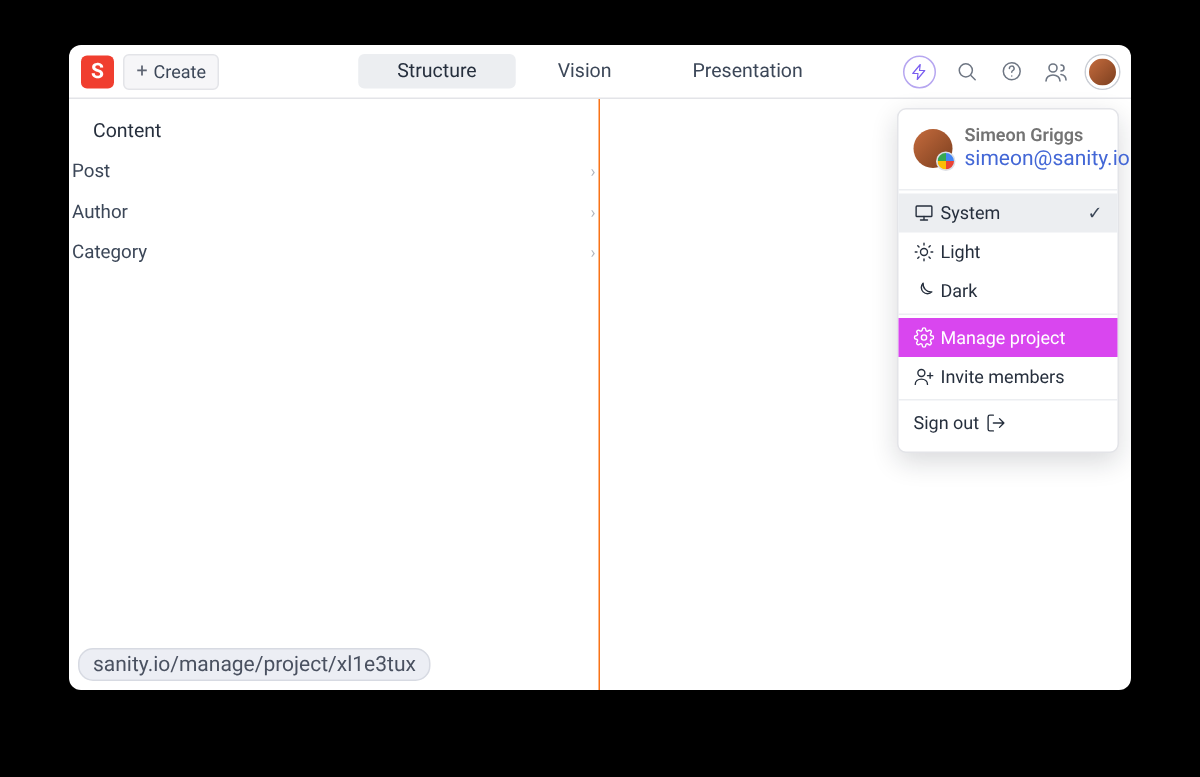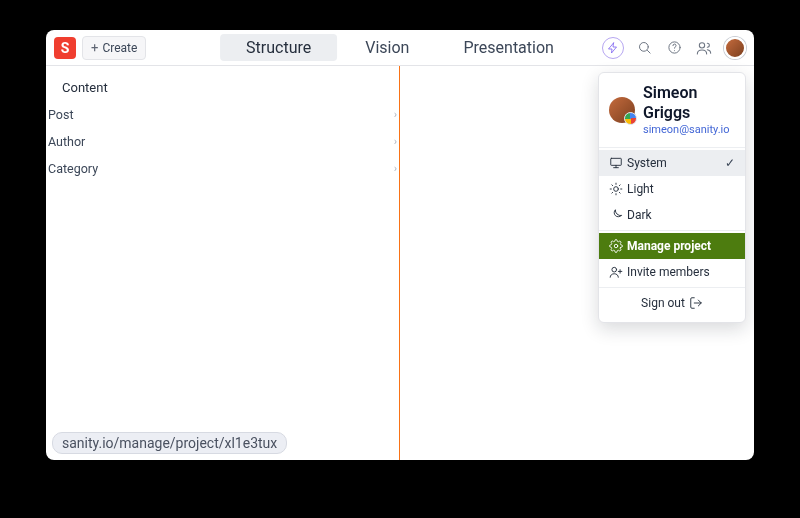--- a/index.html
+++ b/index.html
@@ -49,21 +49,21 @@
   }
   .create-btn .plus { font-size: 13px; color: #5e6573; }
   .tabs {
     position: absolute;
     left: 50%; transform: translateX(-50%);
     display: flex; gap: 2px;
   }
   .tab {
     padding: 4px 26px;
     border-radius: 4px;
-    font-size: 16px;
+    font-size: 13px;
     color: #3c4758;
     cursor: pointer;
   }
   .tab.active { background: #eceef1; color: #262f3d; }
   .topbar-right {
     margin-left: auto;
     display: flex; align-items: center; gap: 10px;
     color: #6e7683;
   }
   .icon-btn { width: 20px; height: 20px; display:flex;align-items:center;justify-content:center; cursor:pointer; }
@@ -131,35 +131,35 @@
     width: 26px; height:26px; border-radius:50%;
     background: linear-gradient(135deg,#c56b3d,#7b3f1f);
     position: relative; flex-shrink:0;
   }
   .dd-avatar::after {
     content:""; position:absolute; right:-2px; bottom:-2px;
     width:11px;height:11px;border-radius:50%;
     background:#fff; border:1px solid #dcdfe5;
     background-image: conic-gradient(#4285f4 0 25%, #ea4335 0 50%, #fbbc05 0 75%, #34a853 0 100%);
   }
-  .dd-user-name { font-size: 16px; font-weight: 600; color:#0f172a; line-height:1.25;}
-  .dd-user-email { font-size: 11px; color:#4367d6; line-height:1.25;}
+  .dd-user-name { font-size: 12px; font-weight: 600; color:#737373; line-height:1.25;}
+  .dd-user-email { font-size: 14px; color:#4367d6; line-height:1.25;}
   .dd-sep { height:1px; background:#eceef1; margin: 2px 0; }
   .dd-item {
     display:flex; align-items:center; gap:4px;
     padding: 6px 10px;
     font-size: 12px;
     color:#262f3d;
     cursor:pointer;
   }
   .dd-item.selected { background:#eceef1; }
-  .dd-item.highlight { background:#4d7c0f; color:#fff;font-weight:bold; }
+  .dd-item.highlight { background:#d946ef; color:#fff; }
   .dd-item .dd-icon { width:14px; height:14px; display:flex;align-items:center;justify-content:center; color:inherit; }
   .dd-item .check { margin-left:auto; color:#3c4758; font-size:12px;}
-  .dd-item.signout { justify-content: center; }
+  .dd-item.signout { justify-content: flex-start; }
   svg { stroke: currentColor; fill:none; stroke-width:1.6; stroke-linecap:round; stroke-linejoin:round; }
 </style>
 </head>
 <body>
 
 <div class="window">
   <div class="topbar">
     <div class="logo">
         <span>S</span>
       </div>

